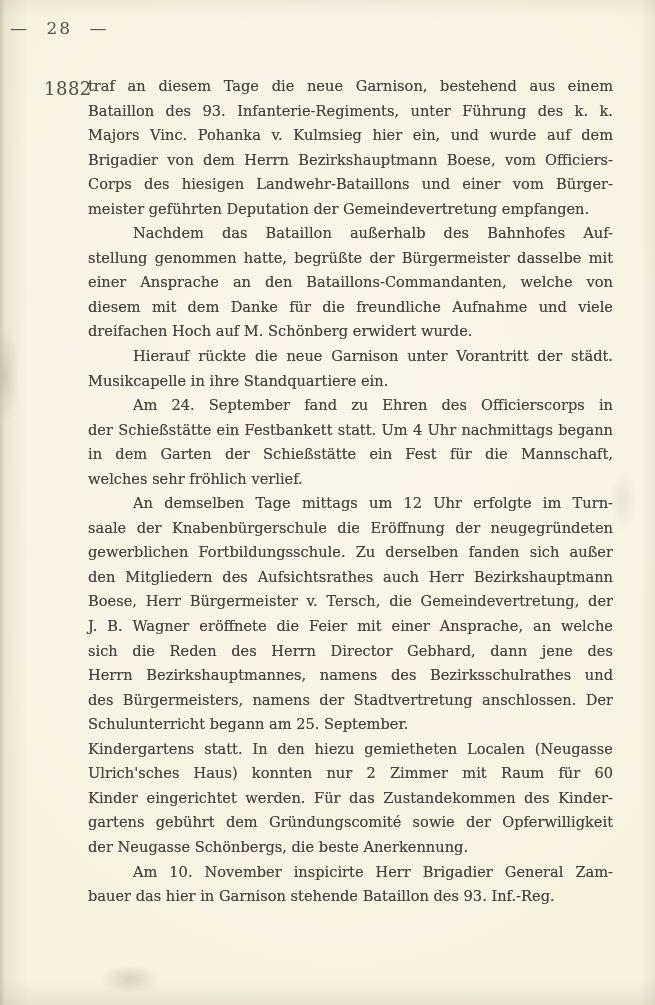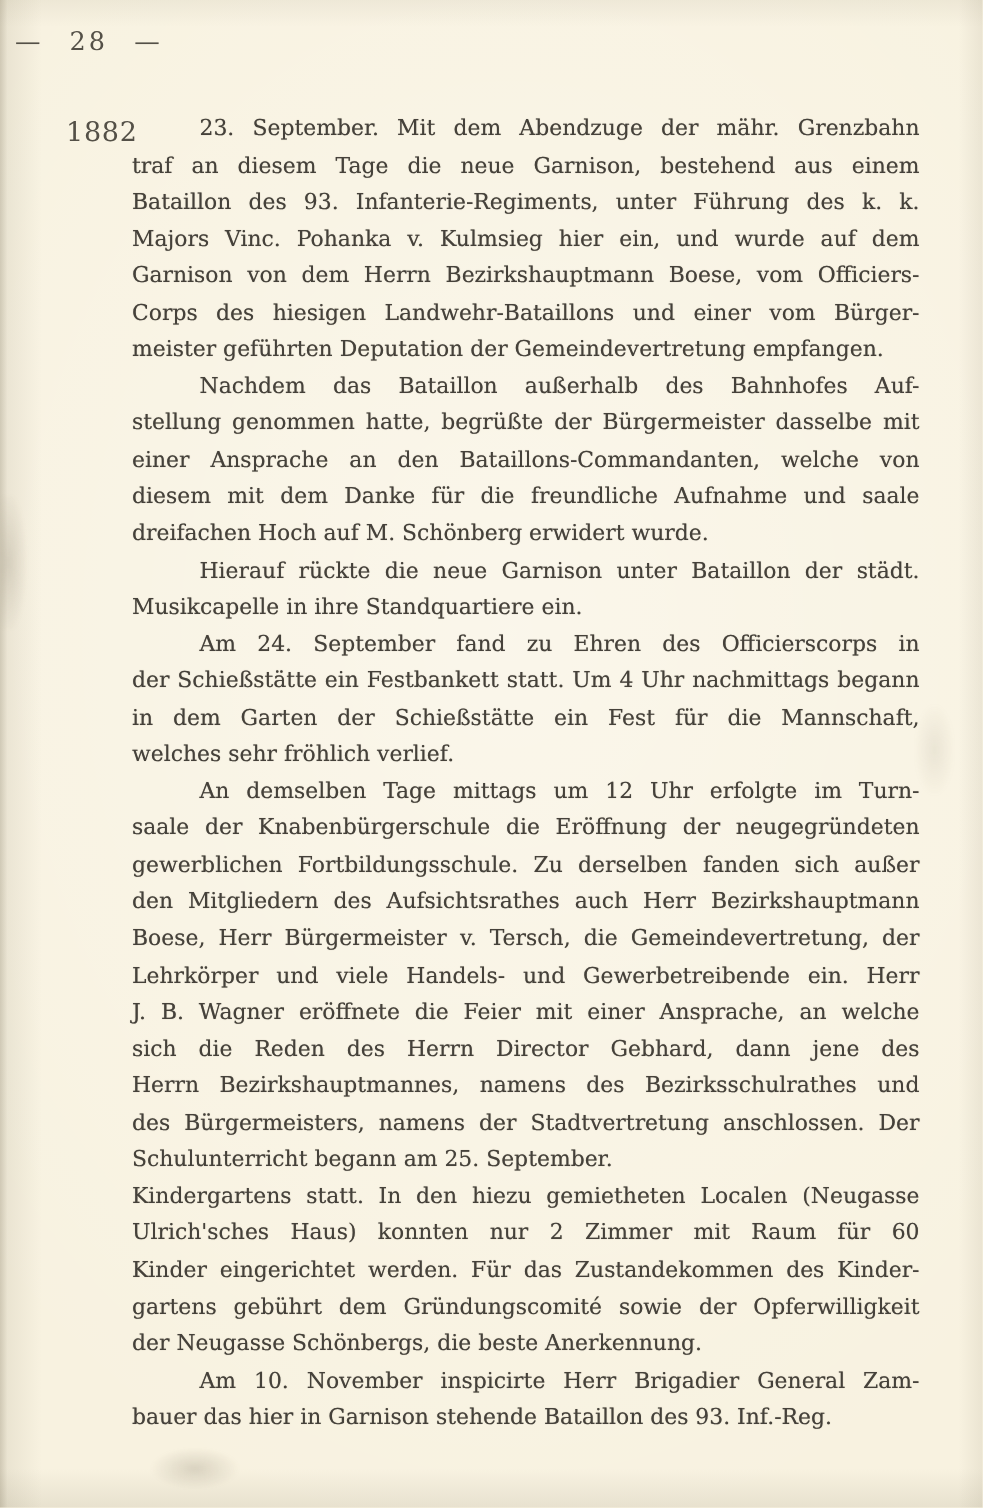--- a/index.html
+++ b/index.html
@@ -87,52 +87,50 @@
 </style>
 </head>
 <body>
 
 <div class="page-number">— 28 —</div>
 
 <div class="margin-year">1882</div>
 
 <div class="text-block">
     <div class="paragraph">
-      <div class="line indent">23. September. Mit dem Abendzuge der mähr. Grenzbahn</div>
       <div class="line">traf an diesem Tage die neue Garnison, bestehend aus einem</div>
       <div class="line">Bataillon des 93. Infanterie-Regiments, unter Führung des k. k.</div>
       <div class="line">Majors Vinc. Pohanka v. Kulmsieg hier ein, und wurde auf dem</div>
-      <div class="line">Garnison von dem Herrn Bezirkshauptmann Boese, vom Officiers-</div>
+      <div class="line">Brigadier von dem Herrn Bezirkshauptmann Boese, vom Officiers-</div>
       <div class="line">Corps des hiesigen Landwehr-Bataillons und einer vom Bürger-</div>
       <div class="line last">meister geführten Deputation der Gemeindevertretung empfangen.</div>
     </div>
     <div class="paragraph">
       <div class="line indent">Nachdem das Bataillon außerhalb des Bahnhofes Auf-</div>
       <div class="line">stellung genommen hatte, begrüßte der Bürgermeister dasselbe mit</div>
       <div class="line">einer Ansprache an den Bataillons-Commandanten, welche von</div>
-      <div class="line">diesem mit dem Danke für die freundliche Aufnahme und saale</div>
+      <div class="line">diesem mit dem Danke für die freundliche Aufnahme und viele</div>
       <div class="line last">dreifachen Hoch auf M. Schönberg erwidert wurde.</div>
     </div>
     <div class="paragraph">
-      <div class="line indent">Hierauf rückte die neue Garnison unter Bataillon der städt.</div>
+      <div class="line indent">Hierauf rückte die neue Garnison unter Vorantritt der städt.</div>
       <div class="line last">Musikcapelle in ihre Standquartiere ein.</div>
     </div>
     <div class="paragraph">
       <div class="line indent">Am 24. September fand zu Ehren des Officierscorps in</div>
       <div class="line">der Schießstätte ein Festbankett statt. Um 4 Uhr nachmittags begann</div>
       <div class="line">in dem Garten der Schießstätte ein Fest für die Mannschaft,</div>
       <div class="line last">welches sehr fröhlich verlief.</div>
     </div>
     <div class="paragraph">
       <div class="line indent">An demselben Tage mittags um 12 Uhr erfolgte im Turn-</div>
       <div class="line">saale der Knabenbürgerschule die Eröffnung der neugegründeten</div>
       <div class="line">gewerblichen Fortbildungsschule. Zu derselben fanden sich außer</div>
       <div class="line">den Mitgliedern des Aufsichtsrathes auch Herr Bezirkshauptmann</div>
       <div class="line">Boese, Herr Bürgermeister v. Tersch, die Gemeindevertretung, der</div>
-      <div class="line">Lehrkörper und viele Handels- und Gewerbetreibende ein. Herr</div>
       <div class="line">J. B. Wagner eröffnete die Feier mit einer Ansprache, an welche</div>
       <div class="line">sich die Reden des Herrn Director Gebhard, dann jene des</div>
       <div class="line">Herrn Bezirkshauptmannes, namens des Bezirksschulrathes und</div>
       <div class="line">des Bürgermeisters, namens der Stadtvertretung anschlossen. Der</div>
       <div class="line last">Schulunterricht begann am 25. September.</div>
     </div>
     <div class="paragraph">
       <div class="line">Kindergartens statt. In den hiezu gemietheten Localen (Neugasse</div>
       <div class="line">Ulrich'sches Haus) konnten nur 2 Zimmer mit Raum für 60</div>
       <div class="line">Kinder eingerichtet werden. Für das Zustandekommen des Kinder-</div>

